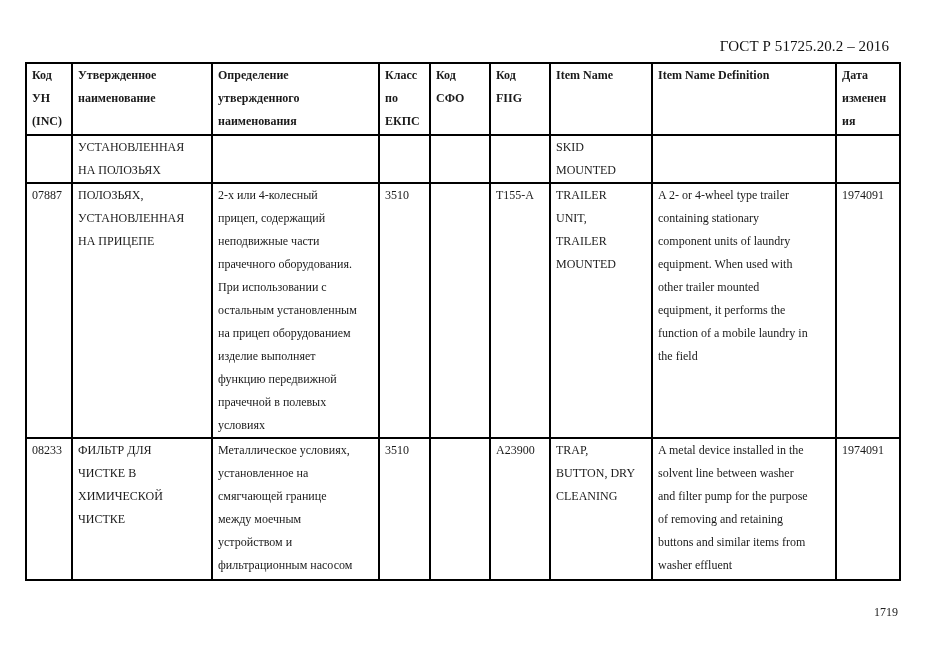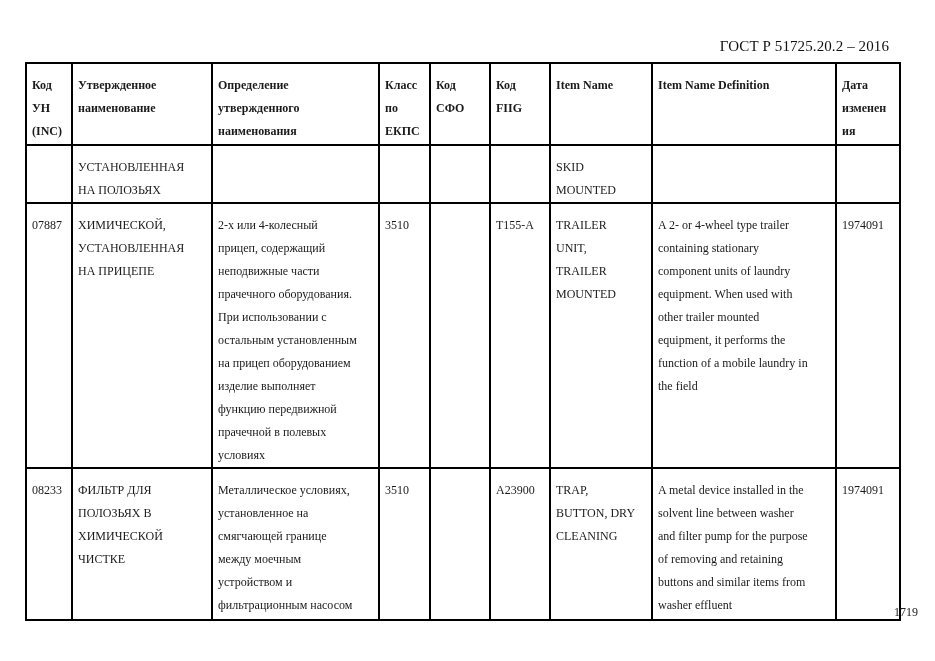--- a/index.html
+++ b/index.html
@@ -20,38 +20,38 @@
       top: 38px;
       right: 46px;
       font-size: 15px;
       font-weight: normal;
       color: #111;
       letter-spacing: 0.1px;
     }
     .page-number {
       position: absolute;
       top: 605px;
-      left: 894px;
+      left: 874px;
       font-size: 12px;
       color: #222;
     }
     table.main {
       position: absolute;
       left: 25px;
       top: 62px;
       width: 874px;
       border-collapse: collapse;
       table-layout: fixed;
       border: 2px solid #000;
     }
     table.main th, table.main td {
       border: 2px solid #000;
       vertical-align: top;
       text-align: left;
-      padding: 10px 5px 0 5px;
+      padding: 0 5px 0 5px;
       font-size: 12px;
       line-height: 23px;
       word-wrap: break-word;
       overflow: hidden;
     }
     table.main th {
       font-weight: bold;
       height: 70px;
     }
     tr.row-cont td { height: 42px; }
@@ -134,21 +134,21 @@
           <span class="cell-line">MOUNTED</span>
         </td>
         <td></td>
         <td></td>
       </tr>
       <tr class="row-1">
         <td>
           <span class="cell-line">07887</span>
         </td>
         <td>
-          <span class="cell-line">ХИМИЧЕСКОЙ,</span>
+          <span class="cell-line">ПОЛОЗЬЯХ,</span>
           <span class="cell-line">УСТАНОВЛЕННАЯ</span>
           <span class="cell-line">НА ПРИЦЕПЕ</span>
         </td>
         <td>
           <span class="cell-line">2-х или 4-колесный</span>
           <span class="cell-line">прицеп, содержащий</span>
           <span class="cell-line">неподвижные части</span>
           <span class="cell-line">прачечного оборудования.</span>
           <span class="cell-line">При использовании с</span>
           <span class="cell-line">остальным установленным</span>
@@ -184,21 +184,21 @@
         <td>
           <span class="cell-line">1974091</span>
         </td>
       </tr>
       <tr class="row-2">
         <td>
           <span class="cell-line">08233</span>
         </td>
         <td>
           <span class="cell-line">ФИЛЬТР ДЛЯ</span>
-          <span class="cell-line">ПОЛОЗЬЯХ В</span>
+          <span class="cell-line">ЧИСТКЕ В</span>
           <span class="cell-line">ХИМИЧЕСКОЙ</span>
           <span class="cell-line">ЧИСТКЕ</span>
         </td>
         <td>
           <span class="cell-line">Металлическое условиях,</span>
           <span class="cell-line">установленное на</span>
           <span class="cell-line">смягчающей границе</span>
           <span class="cell-line">между моечным</span>
           <span class="cell-line">устройством и</span>
           <span class="cell-line">фильтрационным насосом</span>

